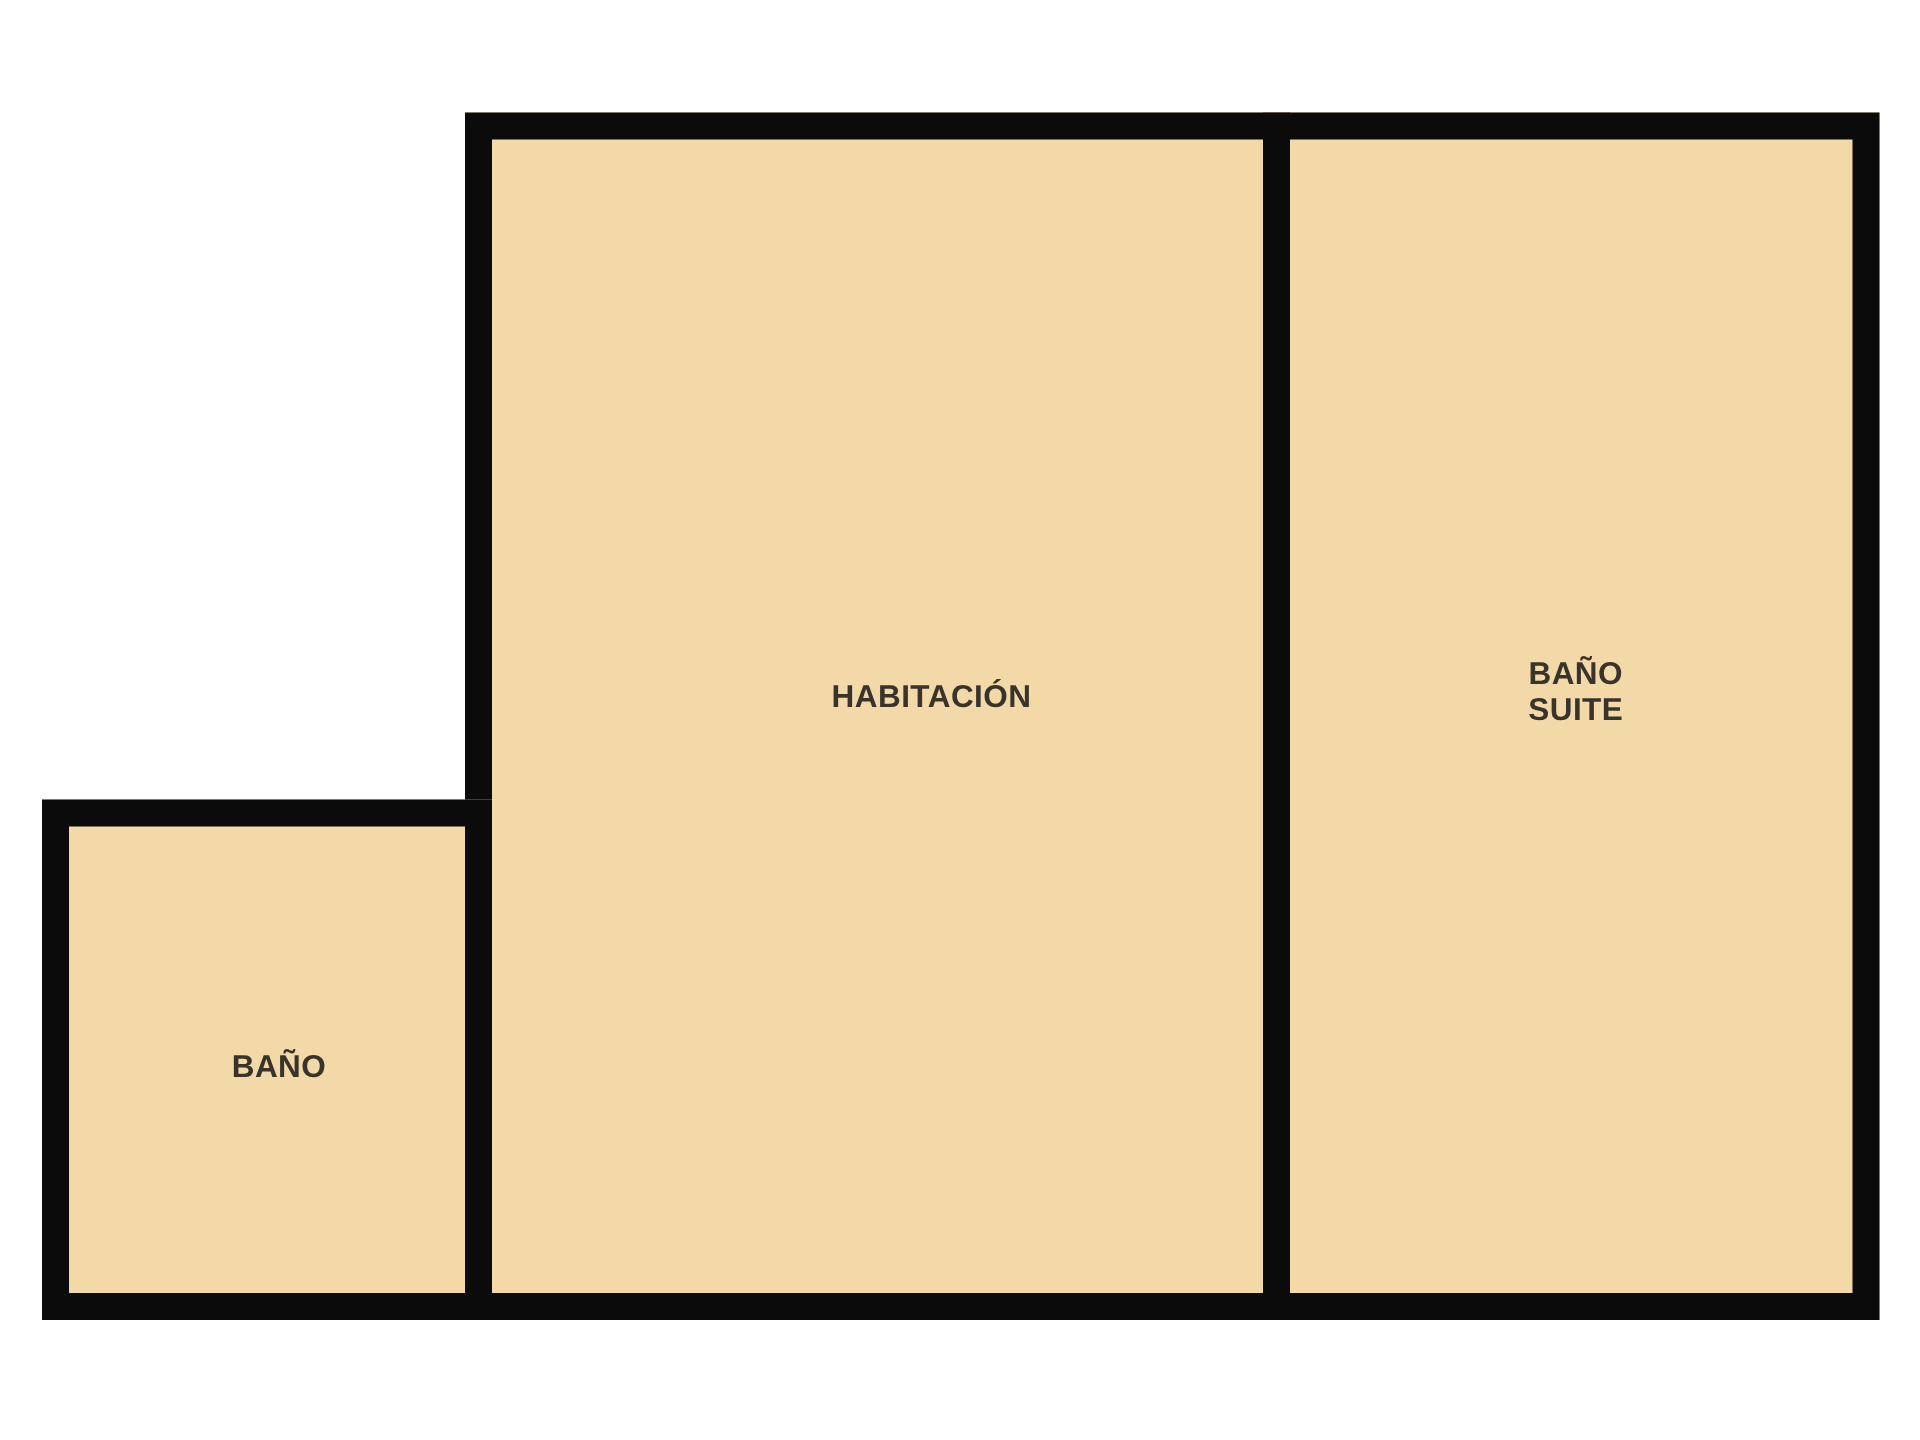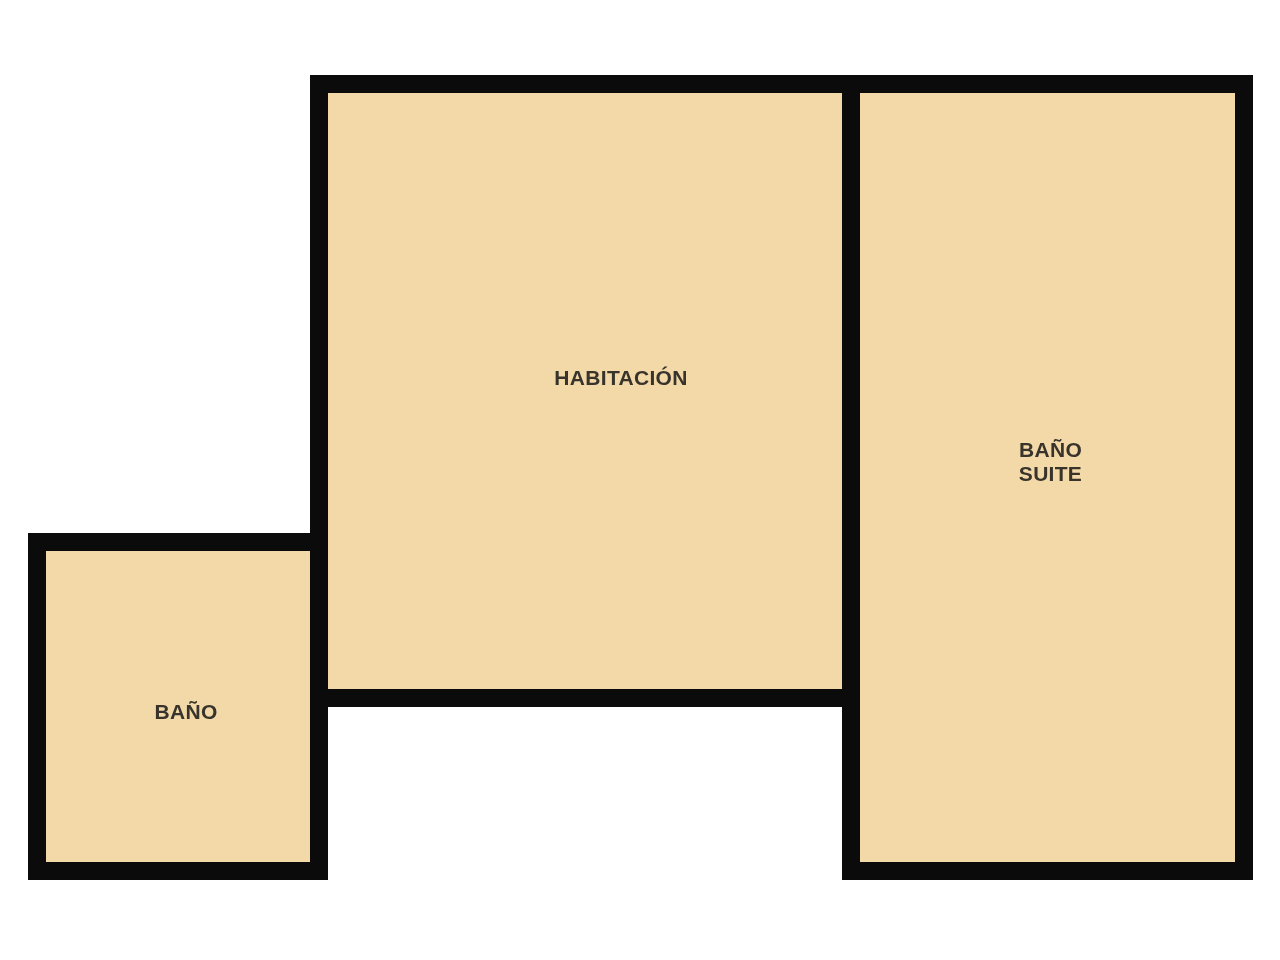--- a/index.html
+++ b/index.html
@@ -32,21 +32,21 @@
     border: 18px solid var(--wall);
     display: flex;
     align-items: center;
     justify-content: center;
   }
   
   .room-habitacion {
     left: 310px;
     top: 75px;
     width: 550px;
-    height: 632px;
+    height: 805px;
     padding-left: 42px;
   }
   
   .room-bano-suite {
     left: 842px;
     top: 75px;
     width: 411px;
     height: 805px;
   }
   

